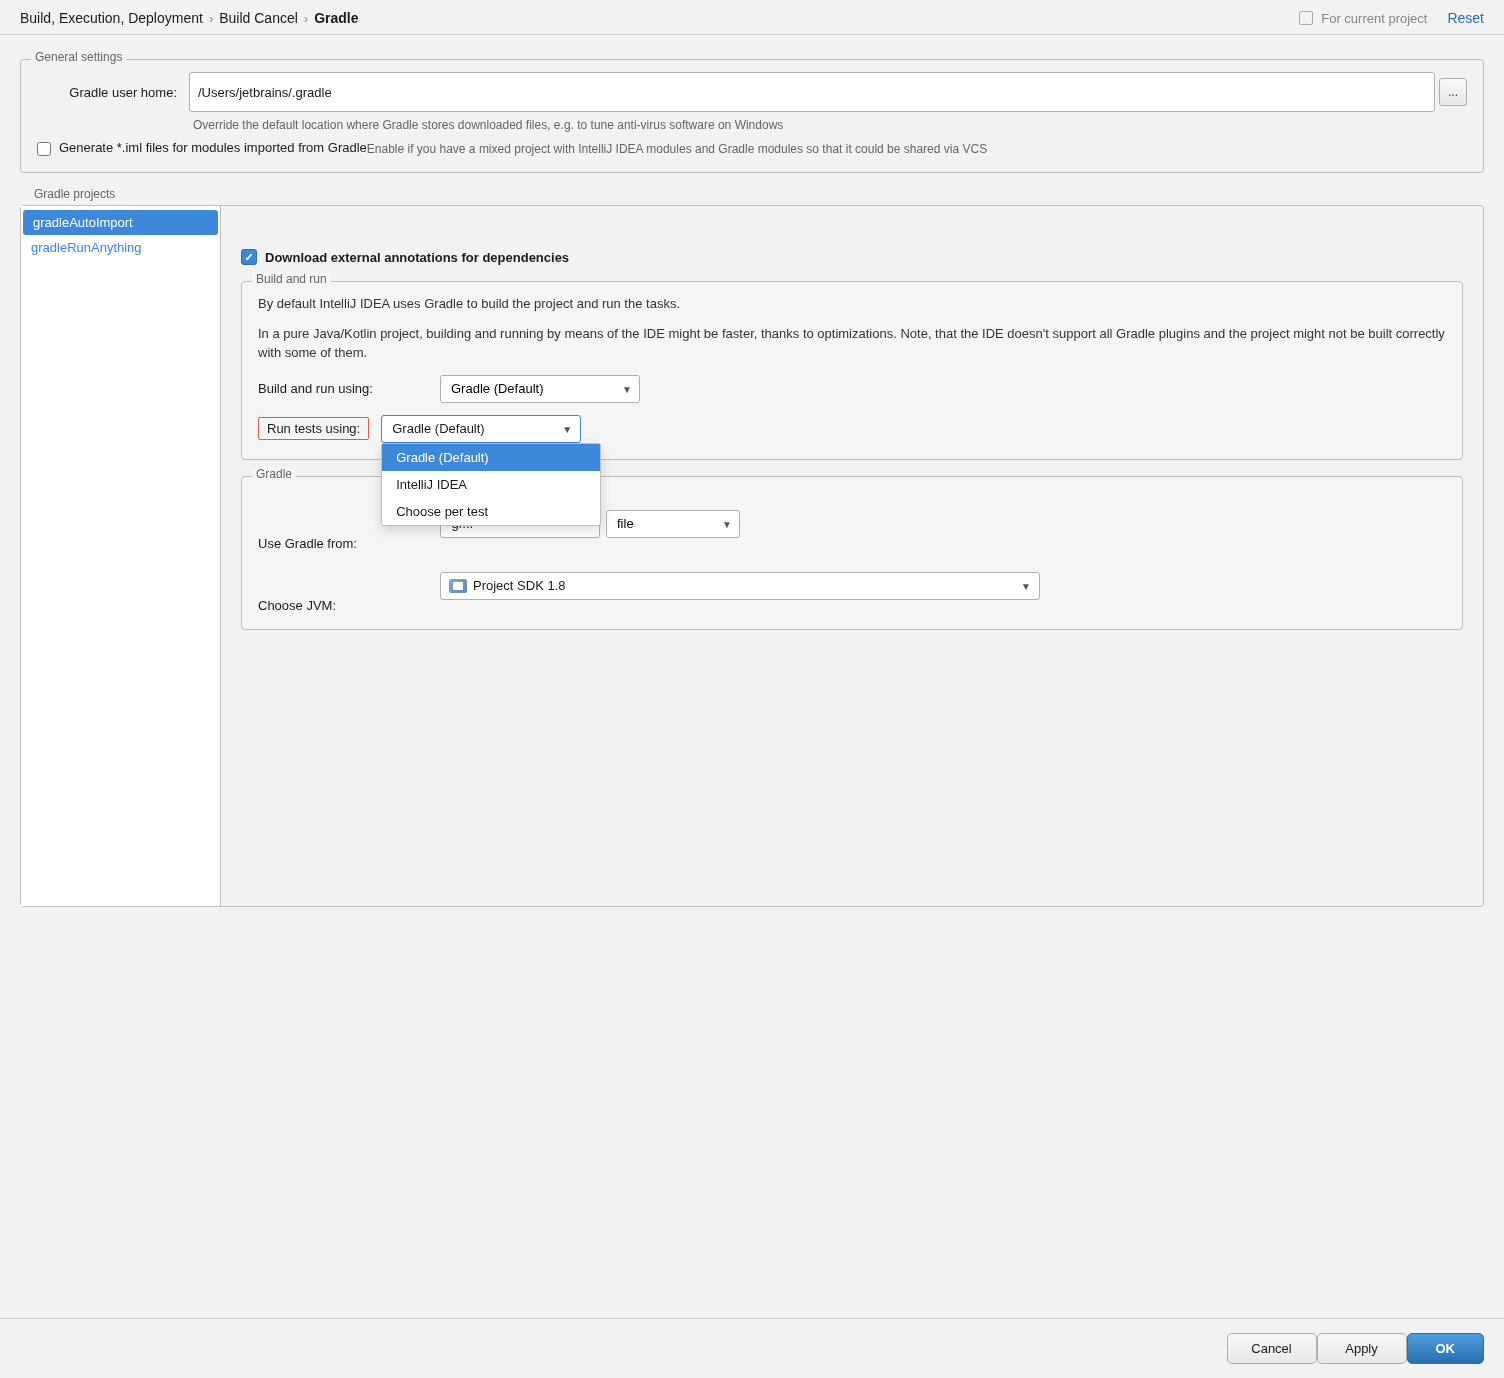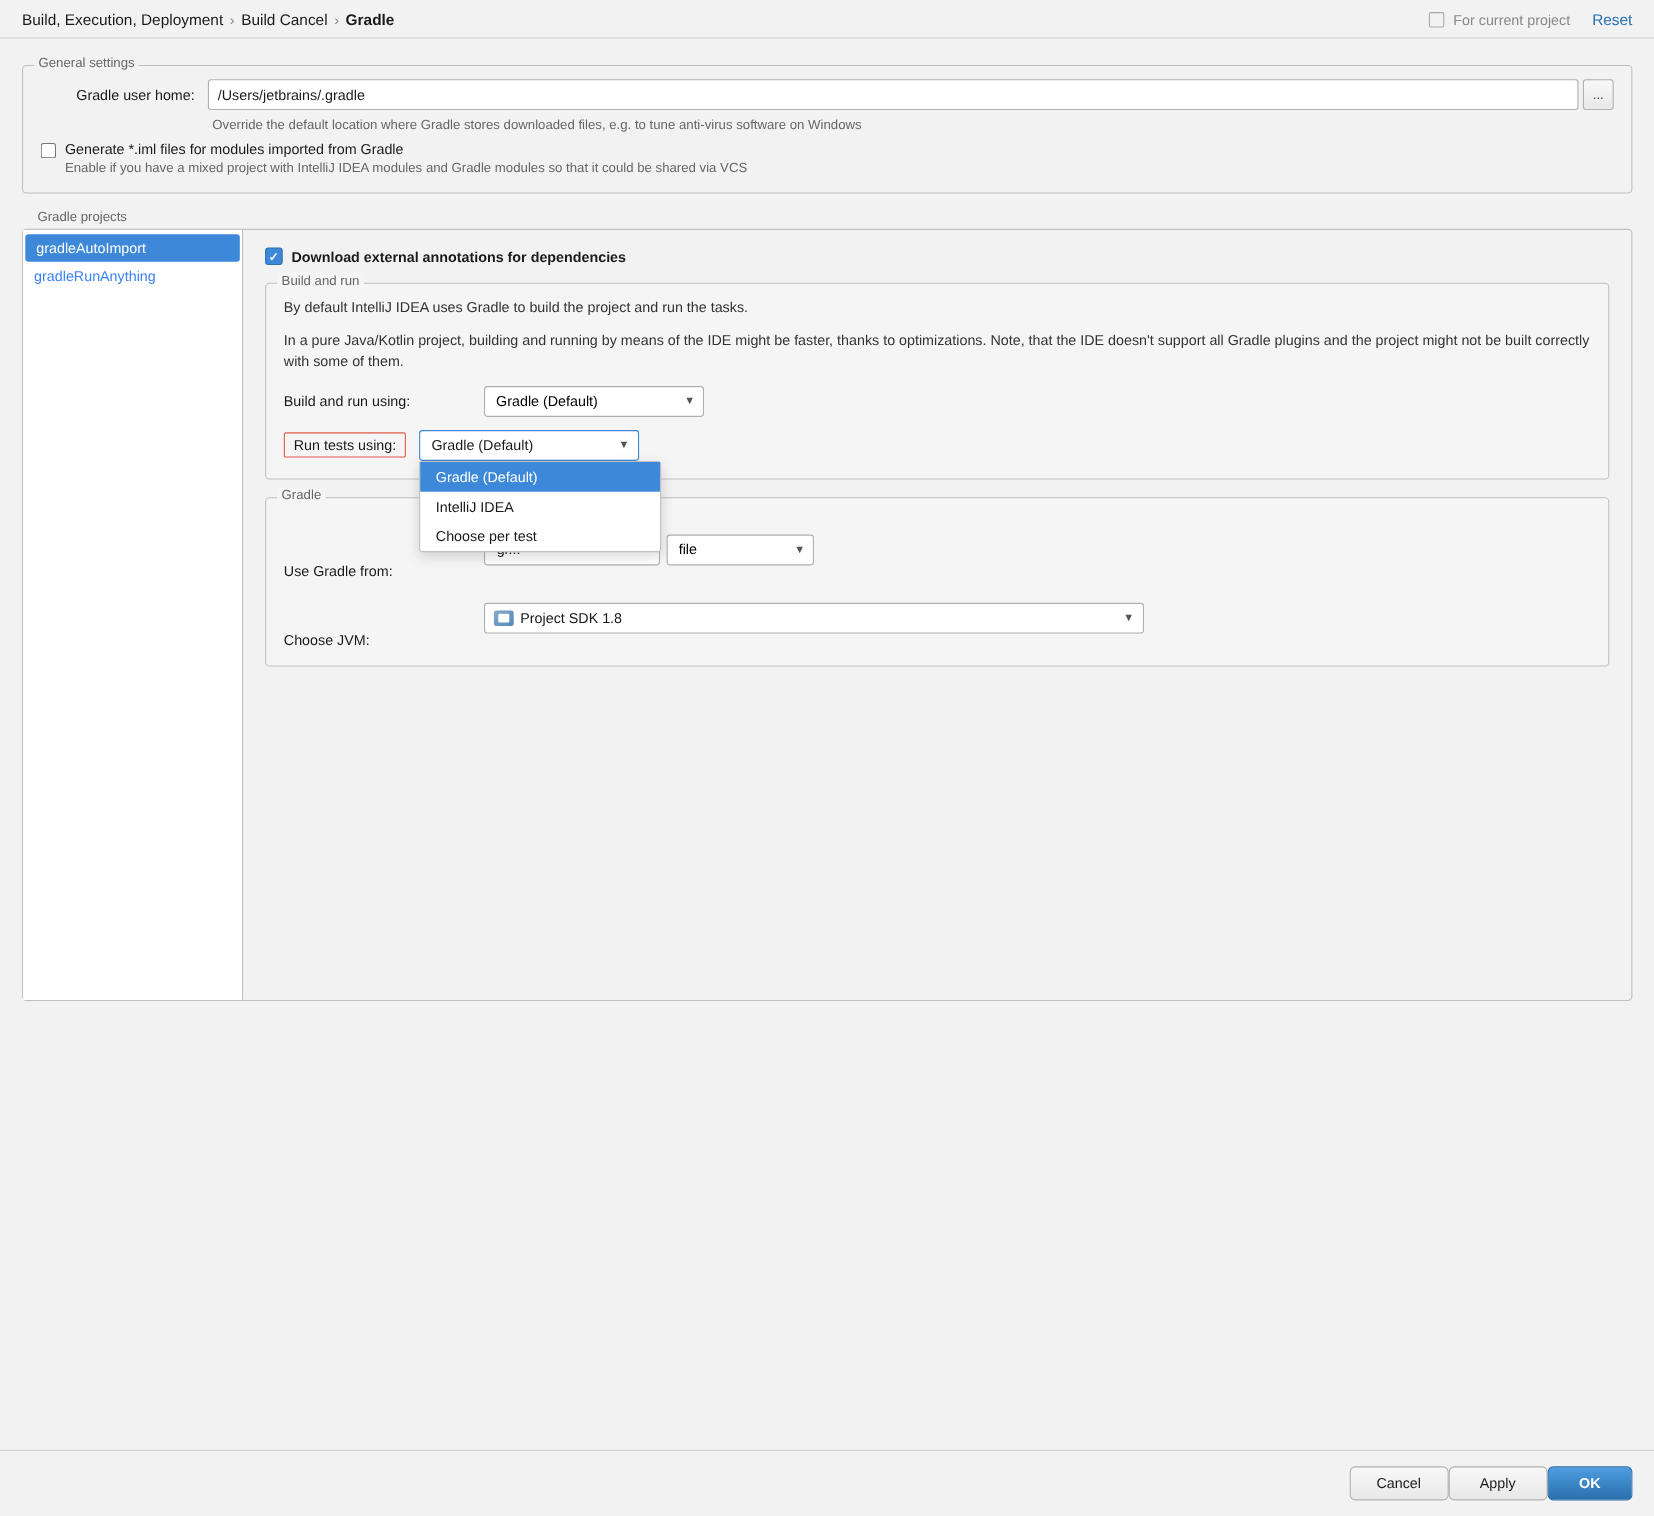--- a/index.html
+++ b/index.html
@@ -111,21 +111,21 @@
     }
 
     .text-input {
       flex: 1;
       border: 1px solid #b0b0b0;
       border-radius: 3px;
       padding: 4px 8px;
       font-size: 13px;
       background: white;
       color: #1a1a1a;
-      height: 28px;
+      height: 40px;
     }
 
     .browse-button {
       border: 1px solid #b0b0b0;
       border-radius: 3px;
       background: linear-gradient(to bottom, #f8f8f8, #e8e8e8);
       padding: 4px 8px;
       margin-left: 4px;
       cursor: pointer;
       font-size: 12px;
@@ -149,21 +149,20 @@
     }
 
     .checkbox-row input[type=checkbox] {
       margin-top: 2px;
       width: 14px;
       height: 14px;
     }
 
     .checkbox-label-block {
       display: flex;
-      flex-direction: column;
     }
 
     .checkbox-main-label {
       font-size: 13px;
       font-weight: 500;
       color: #1a1a1a;
     }
 
     .checkbox-hint {
       font-size: 12px;
@@ -222,20 +221,21 @@
       flex: 1;
       padding: 16px 20px;
       position: relative;
     }
 
     .download-annotations-row {
       display: flex;
       align-items: center;
       gap: 8px;
       margin-bottom: 16px;
+      margin-top: 27px;
     }
 
     .blue-checkbox {
       width: 16px;
       height: 16px;
       background: #3d88d8;
       border: 1px solid #2b6fad;
       border-radius: 3px;
       display: flex;
       align-items: center;

